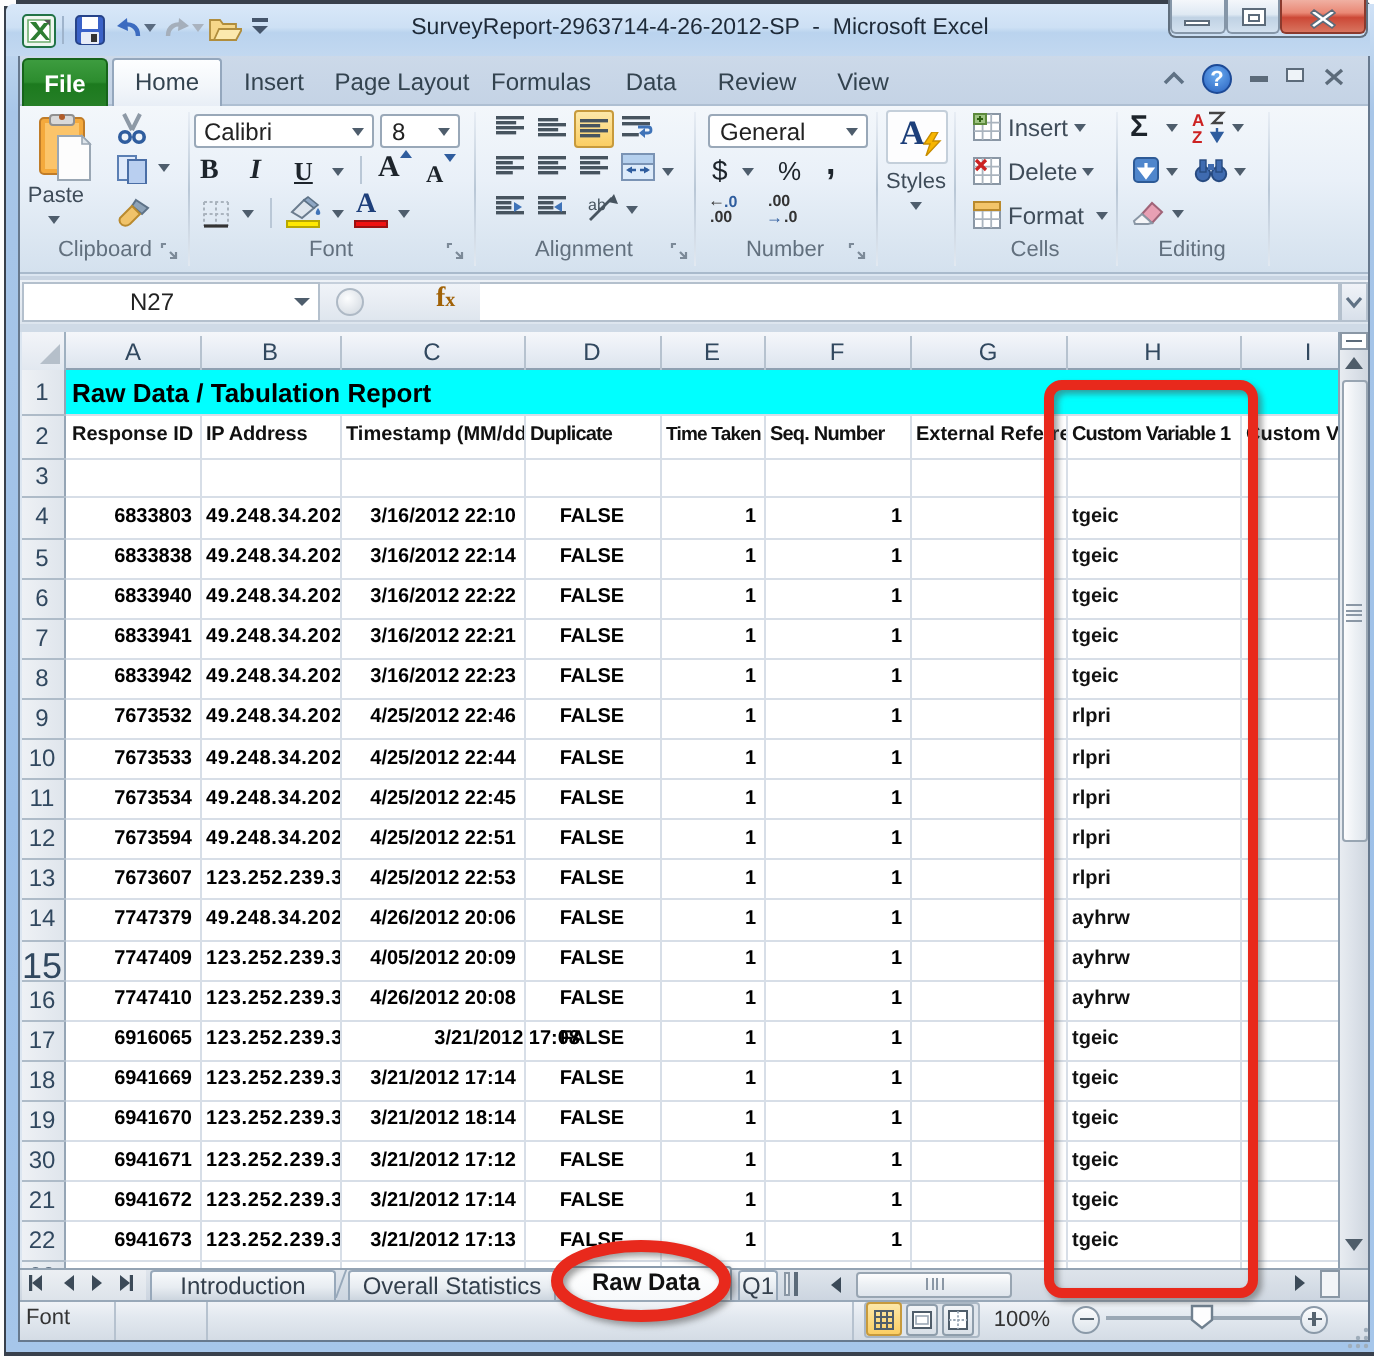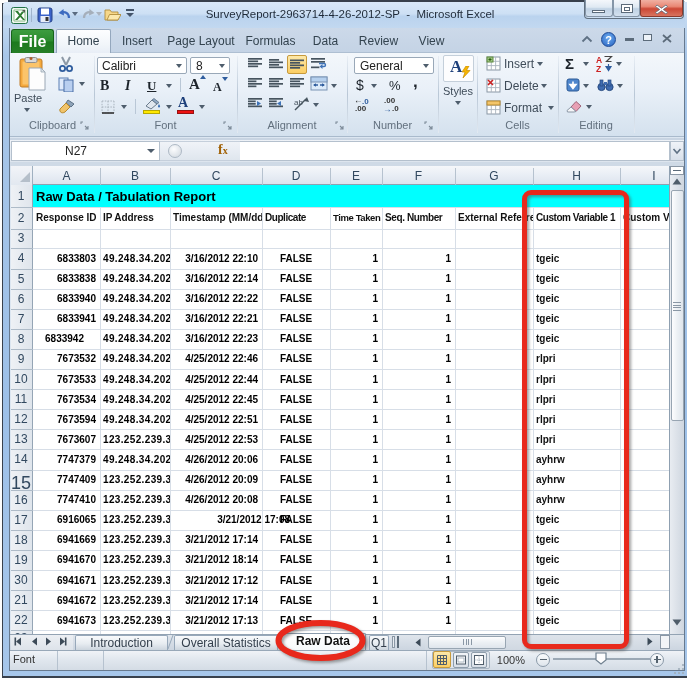--- a/index.html
+++ b/index.html
@@ -50,21 +50,21 @@
 <div style="left:613px;top:0px;width:27px;height:17px;background:linear-gradient(180deg,#f4f7fb 0%,#dfe9f3 45%,#c0d2e4 55%,#d3e1ef 100%);border-radius:0 0 3px 3px;border:1px solid #8596a8;border-top:none;"></div>
 <div style="left:640px;top:0px;width:43px;height:17px;background:linear-gradient(180deg,#f0b0a2 0%,#e98875 40%,#cc4836 55%,#d8745f 100%);border-radius:0 0 3px 3px;border:1px solid #8b3a2d;border-top:none;"></div>
 <div style="left:592px;top:9.5px;width:13px;height:3.5px;background:#fff;border:1px solid #5c6b7a;"></div>
 <div style="left:620.5px;top:4px;width:12px;height:9px;background:#fff;border:1px solid #5c6b7a;"></div>
 <div style="left:623.5px;top:6.5px;width:6px;height:4px;background:#fff;border:1px solid #5c6b7a;"></div>
 <svg style="position:absolute;left:655px;top:3.5px" width="13" height="11" viewBox="0 0 13 11">
 <path d="M2 1 L6.5 4.2 L11 1 L12.5 2.5 L8.3 5.5 L12.5 8.5 L11 10 L6.5 6.8 L2 10 L0.5 8.5 L4.7 5.5 L0.5 2.5 Z" fill="#fff" stroke="#5c6b7a" stroke-width="0.8"></path>
 </svg>
 <div style="left:10px;top:28px;width:674px;height:25px;background:linear-gradient(180deg,#ccd9e9 0%,#c4d3e5 100%);"></div>
 <div style="left:10px;top:52px;width:674px;height:1px;background:#aebfd2;"></div>
-<div style="left:11px;top:29px;width:43px;height:24px;background:linear-gradient(180deg,#3d9c3f 0%,#2c8c2e 48%,#1c7a1e 52%,#267f27 100%);border-radius:3px 3px 0 0;border:1px solid #16641a;border-bottom:none;color:#fff;font-size:16px;font-weight:bold;text-align:center;line-height:24px;">File</div>
+<div style="left:11px;top:29px;width:43px;height:24px;background:linear-gradient(180deg,#3d9c3f 0%,#2c8c2e 48%,#1c7a1e 52%,#267f27 100%);border-radius:3px 3px 0 0;border:1px solid #16641a;border-bottom:none;color:#fff;font-size:12px;font-weight:bold;text-align:center;line-height:24px;">File</div>
 <div style="left:56px;top:29px;width:55px;height:24px;background:linear-gradient(180deg,#fdfeff 0%,#f2f6fa 60%,#e8eef6 100%);border:1px solid #94a7bd;border-bottom:none;border-radius:2px 2px 0 0;color:#33434f;font-size:12px;text-align:center;line-height:23px;">Home</div>
 <div style="left:112px;top:30px;width:50px;height:23px;color:#33434f;font-size:12px;text-align:center;line-height:22px;">Insert</div>
 <div style="left:163px;top:30px;width:76px;height:23px;color:#33434f;font-size:12px;text-align:center;line-height:22px;">Page Layout</div>
 <div style="left:240px;top:30px;width:61px;height:23px;color:#33434f;font-size:12px;text-align:center;line-height:22px;">Formulas</div>
 <div style="left:302px;top:30px;width:47px;height:23px;color:#33434f;font-size:12px;text-align:center;line-height:22px;">Data</div>
 <div style="left:350px;top:30px;width:57px;height:23px;color:#33434f;font-size:12px;text-align:center;line-height:22px;">Review</div>
 <div style="left:408px;top:30px;width:47px;height:23px;color:#33434f;font-size:12px;text-align:center;line-height:22px;">View</div>
 <svg style="position:absolute;left:581px;top:35px" width="12" height="8" viewBox="0 0 12 8">
     <path d="M1.5 6.5 L6 2 L10.5 6.5" fill="none" stroke="#5f7184" stroke-width="1.8"></path>
   </svg>
@@ -449,21 +449,21 @@
 <div style="left:330px;top:293.1px;width:48px;height:12px;color:#000;font-size:10px;font-weight:bold;text-align:right;">1</div>
 <div style="left:382px;top:293.1px;width:69px;height:12px;color:#000;font-size:10px;font-weight:bold;text-align:right;">1</div>
 <div style="left:536px;top:293.1px;width:60px;height:12px;color:#111;font-size:10px;font-weight:bold;">tgeic</div>
 <div style="left:33px;top:313.2px;width:63px;height:12px;color:#000;font-size:10px;font-weight:bold;text-align:right;">6833941</div>
 <div style="left:103px;top:313.2px;width:67px;height:12px;color:#000;font-size:10px;font-weight:bold;letter-spacing:0.35px;overflow:hidden;white-space:nowrap;">49.248.34.202</div>
 <div style="left:170px;top:313.2px;width:88px;height:12px;color:#000;font-size:10px;font-weight:bold;text-align:right;">3/16/2012 22:21</div>
 <div style="left:262px;top:313.2px;width:68px;height:12px;color:#000;font-size:10px;font-weight:bold;text-align:center;">FALSE</div>
 <div style="left:330px;top:313.2px;width:48px;height:12px;color:#000;font-size:10px;font-weight:bold;text-align:right;">1</div>
 <div style="left:382px;top:313.2px;width:69px;height:12px;color:#000;font-size:10px;font-weight:bold;text-align:right;">1</div>
 <div style="left:536px;top:313.2px;width:60px;height:12px;color:#111;font-size:10px;font-weight:bold;">tgeic</div>
-<div style="left:33px;top:333.3px;width:63px;height:12px;color:#000;font-size:10px;font-weight:bold;text-align:center;">6833942</div>
+<div style="left:33px;top:333.3px;width:63px;height:12px;color:#000;font-size:10px;font-weight:bold;text-align:right;">6833942</div>
 <div style="left:103px;top:333.3px;width:67px;height:12px;color:#000;font-size:10px;font-weight:bold;letter-spacing:0.35px;overflow:hidden;white-space:nowrap;">49.248.34.202</div>
 <div style="left:170px;top:333.3px;width:88px;height:12px;color:#000;font-size:10px;font-weight:bold;text-align:right;">3/16/2012 22:23</div>
 <div style="left:262px;top:333.3px;width:68px;height:12px;color:#000;font-size:10px;font-weight:bold;text-align:center;">FALSE</div>
 <div style="left:330px;top:333.3px;width:48px;height:12px;color:#000;font-size:10px;font-weight:bold;text-align:right;">1</div>
 <div style="left:382px;top:333.3px;width:69px;height:12px;color:#000;font-size:10px;font-weight:bold;text-align:right;">1</div>
 <div style="left:536px;top:333.3px;width:60px;height:12px;color:#111;font-size:10px;font-weight:bold;">tgeic</div>
 <div style="left:33px;top:353.4px;width:63px;height:12px;color:#000;font-size:10px;font-weight:bold;text-align:right;">7673532</div>
 <div style="left:103px;top:353.4px;width:67px;height:12px;color:#000;font-size:10px;font-weight:bold;letter-spacing:0.35px;overflow:hidden;white-space:nowrap;">49.248.34.202</div>
 <div style="left:170px;top:353.4px;width:88px;height:12px;color:#000;font-size:10px;font-weight:bold;text-align:right;">4/25/2012 22:46</div>
 <div style="left:262px;top:353.4px;width:68px;height:12px;color:#000;font-size:10px;font-weight:bold;text-align:center;">FALSE</div>
@@ -500,21 +500,21 @@
 <div style="left:536px;top:433.8px;width:60px;height:12px;color:#111;font-size:10px;font-weight:bold;">rlpri</div>
 <div style="left:33px;top:453.9px;width:63px;height:12px;color:#000;font-size:10px;font-weight:bold;text-align:right;">7747379</div>
 <div style="left:103px;top:453.9px;width:67px;height:12px;color:#000;font-size:10px;font-weight:bold;letter-spacing:0.35px;overflow:hidden;white-space:nowrap;">49.248.34.202</div>
 <div style="left:170px;top:453.9px;width:88px;height:12px;color:#000;font-size:10px;font-weight:bold;text-align:right;">4/26/2012 20:06</div>
 <div style="left:262px;top:453.9px;width:68px;height:12px;color:#000;font-size:10px;font-weight:bold;text-align:center;">FALSE</div>
 <div style="left:330px;top:453.9px;width:48px;height:12px;color:#000;font-size:10px;font-weight:bold;text-align:right;">1</div>
 <div style="left:382px;top:453.9px;width:69px;height:12px;color:#000;font-size:10px;font-weight:bold;text-align:right;">1</div>
 <div style="left:536px;top:453.9px;width:60px;height:12px;color:#111;font-size:10px;font-weight:bold;">ayhrw</div>
 <div style="left:33px;top:474.0px;width:63px;height:12px;color:#000;font-size:10px;font-weight:bold;text-align:right;">7747409</div>
 <div style="left:103px;top:474.0px;width:67px;height:12px;color:#000;font-size:10px;font-weight:bold;letter-spacing:0.35px;overflow:hidden;white-space:nowrap;">123.252.239.3</div>
-<div style="left:170px;top:474.0px;width:88px;height:12px;color:#000;font-size:10px;font-weight:bold;text-align:right;">4/26/2012 20:09</div>
+<div style="left:170px;top:474.0px;width:88px;height:12px;color:#000;font-size:10px;font-weight:bold;text-align:right;">4/05/2012 20:09</div>
 <div style="left:262px;top:474.0px;width:68px;height:12px;color:#000;font-size:10px;font-weight:bold;text-align:center;">FALSE</div>
 <div style="left:330px;top:474.0px;width:48px;height:12px;color:#000;font-size:10px;font-weight:bold;text-align:right;">1</div>
 <div style="left:382px;top:474.0px;width:69px;height:12px;color:#000;font-size:10px;font-weight:bold;text-align:right;">1</div>
 <div style="left:536px;top:474.0px;width:60px;height:12px;color:#111;font-size:10px;font-weight:bold;">ayhrw</div>
 <div style="left:33px;top:494.1px;width:63px;height:12px;color:#000;font-size:10px;font-weight:bold;text-align:right;">7747410</div>
 <div style="left:103px;top:494.1px;width:67px;height:12px;color:#000;font-size:10px;font-weight:bold;letter-spacing:0.35px;overflow:hidden;white-space:nowrap;">123.252.239.3</div>
 <div style="left:170px;top:494.1px;width:88px;height:12px;color:#000;font-size:10px;font-weight:bold;text-align:right;">4/26/2012 20:08</div>
 <div style="left:262px;top:494.1px;width:68px;height:12px;color:#000;font-size:10px;font-weight:bold;text-align:center;">FALSE</div>
 <div style="left:330px;top:494.1px;width:48px;height:12px;color:#000;font-size:10px;font-weight:bold;text-align:right;">1</div>
 <div style="left:382px;top:494.1px;width:69px;height:12px;color:#000;font-size:10px;font-weight:bold;text-align:right;">1</div>

